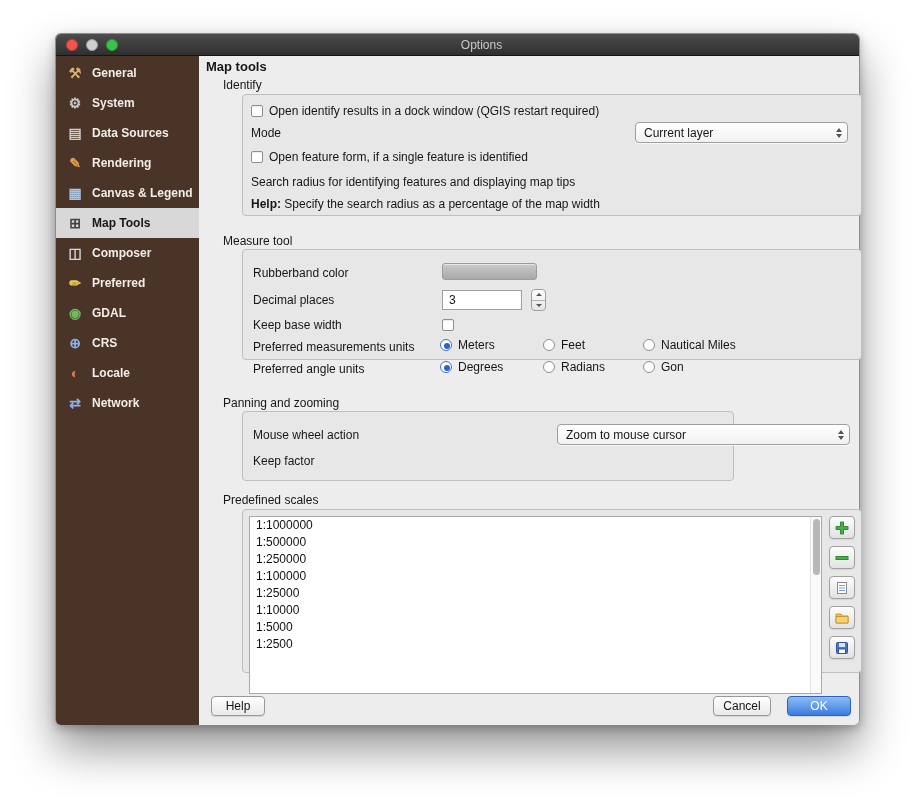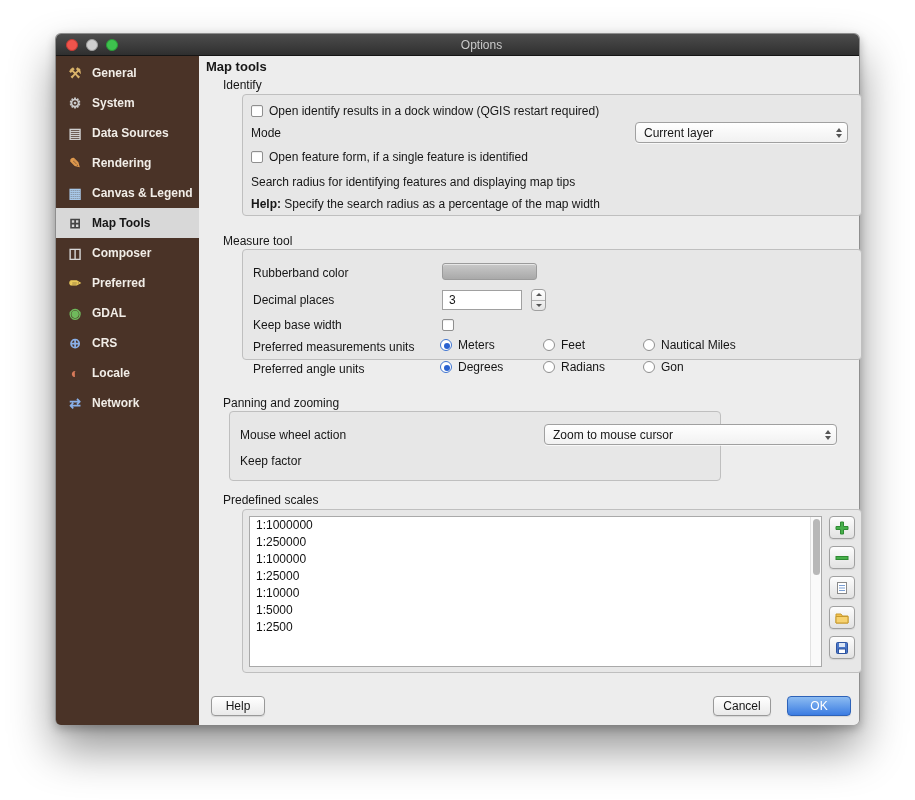--- a/index.html
+++ b/index.html
@@ -217,36 +217,37 @@
           <span class="radio"></span>
           <span>Radians</span>
         </div>
         <div class="row" style="left:400px;top:110px">
           <span class="radio"></span>
           <span>Gon</span>
         </div>
       </div>
 
       <div class="abs section-label" style="left:24px;top:340px">Panning and zooming</div>
-      <div class="group" style="left:2px;top:355px;width:492px;height:70px">
+      <div class="group" style="left:15px;top:355px;width:492px;height:70px">
         <div class="abs" style="left:10px;top:16px">Mouse wheel action</div>
         <div class="combo" style="left:314px;top:12px;width:293px">
           <span>Zoom to mouse cursor</span>
           <span class="combo-arrows">
               <i class="tri-up"></i>
               <i class="tri-down"></i>
             </span>
         </div>
         <div class="abs" style="left:10px;top:42px">Keep factor</div>
       </div>
 
       <div class="abs section-label" style="left:24px;top:437px">Predefined scales</div>
       <div class="group" style="left:15px;top:453px;width:620px;height:164px">
-        <div class="listbox" style="left:6px;top:6px;width:573px;height:151px">
+        <div class="listbox" style="left:6px;top:6px;width:573px;height:178px">
           <div class="list-item">1:1000000</div>
+          <div class="list-item">1:500000</div>
           <div class="list-item">1:250000</div>
           <div class="list-item">1:100000</div>
           <div class="list-item">1:25000</div>
           <div class="list-item">1:10000</div>
           <div class="list-item">1:5000</div>
           <div class="list-item">1:2500</div>
           <div class="vscroll">
               <div class="vthumb"></div>
             </div>
         </div>

